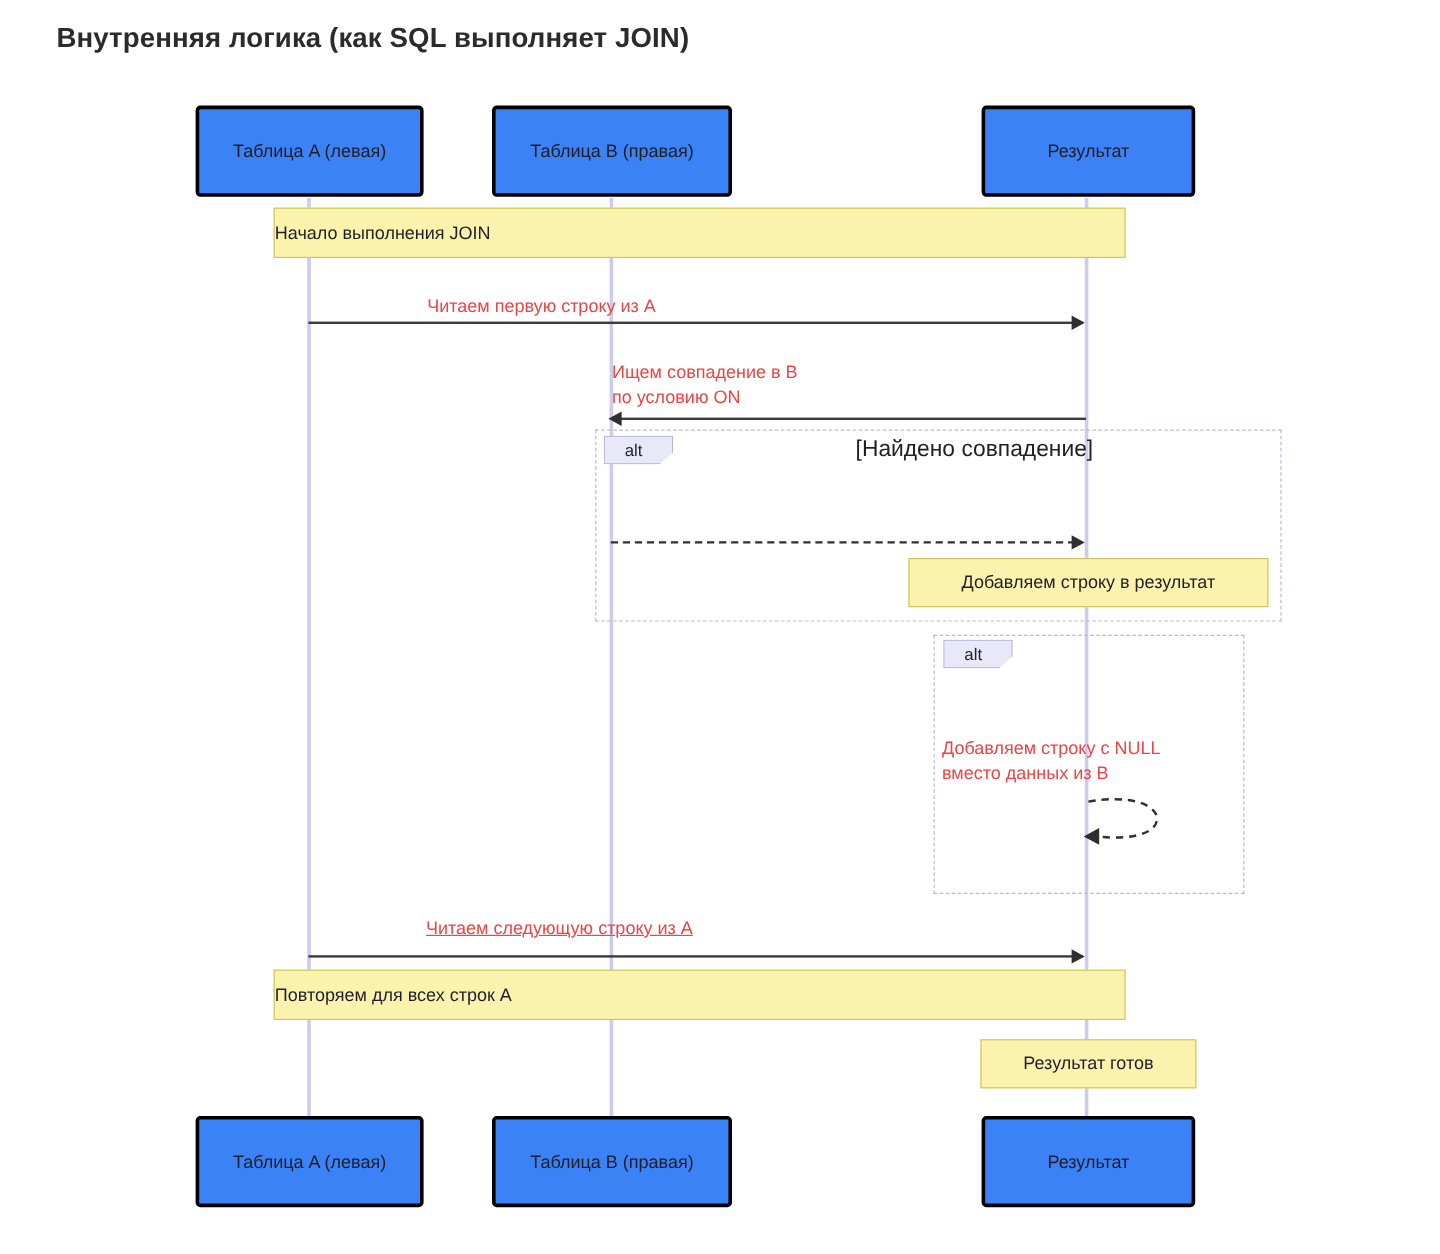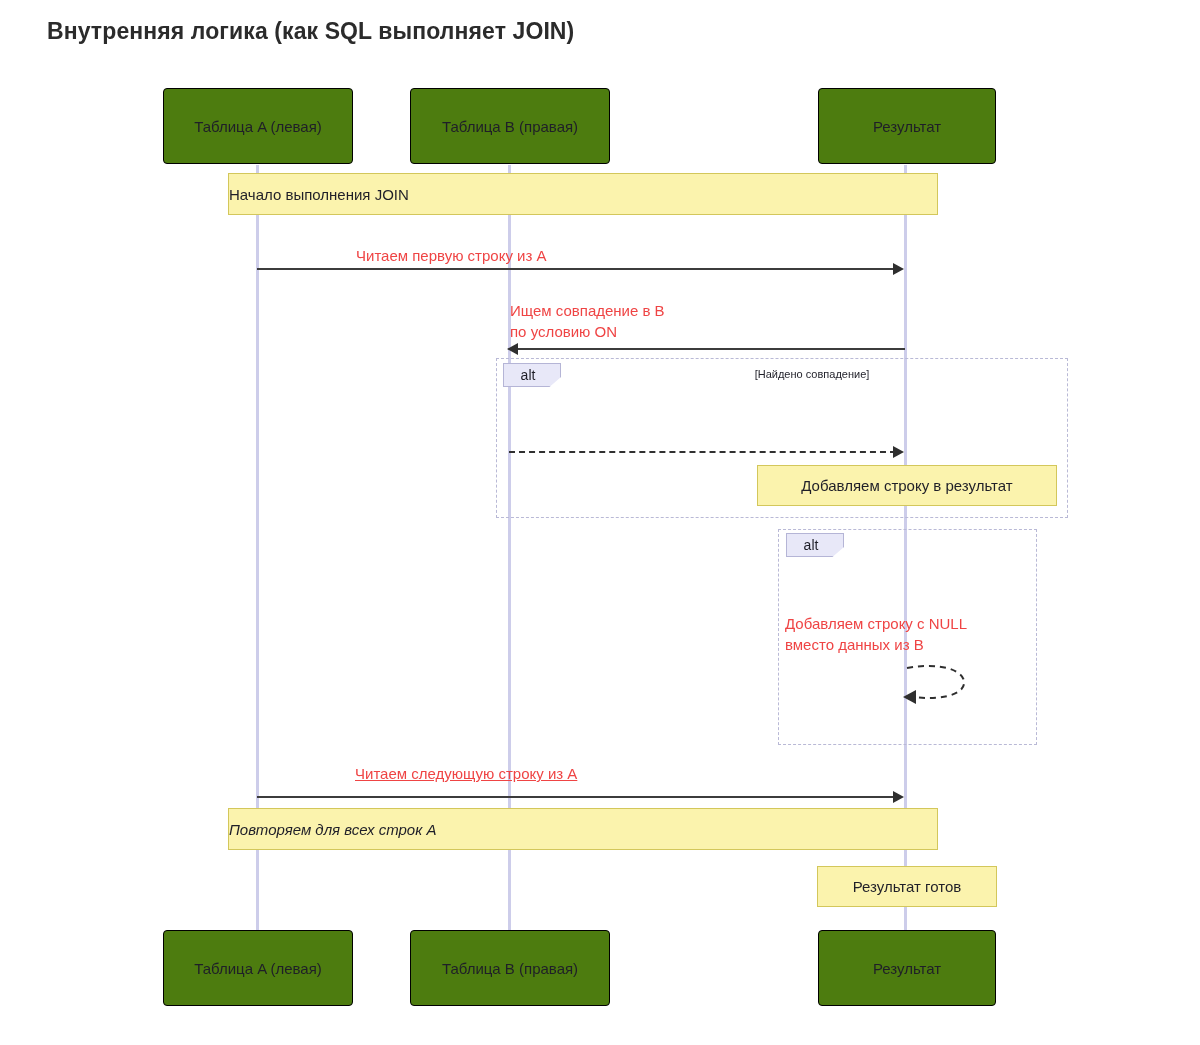--- a/index.html
+++ b/index.html
@@ -28,22 +28,22 @@
     font-size: 23px;
     font-weight: bold;
     color: #2b2b2b;
     letter-spacing: 0.1px;
     white-space: nowrap;
   }
   
   .participant {
     position: absolute;
     box-sizing: border-box;
-    background: #4d7c0f;
-    border: 1px solid #000000;
+    background: #3b82f6;
+    border: 3px solid #000000;
     border-radius: 4px;
     display: flex;
     align-items: center;
     justify-content: center;
     font-size: 15px;
     color: #1f1f28;
     text-align: center;
   }
   
   .lifeline {
@@ -123,21 +123,21 @@
     font-size: 14px;
     color: #1f1f28;
     display: flex;
     align-items: center;
     justify-content: center;
     clip-path: polygon(0 0, 100% 0, 100% 58%, 80% 100%, 0 100%);
     padding-right: 8px;
   }
   .alt-cond {
     position: absolute;
-    font-size: 11px;
+    font-size: 19px;
     color: #1f1f28;
     text-align: center;
     line-height: 21px;
     white-space: pre-line;
   }
   .self-loop {
     position: absolute;
   }
 </style>
 </head>
@@ -196,21 +196,21 @@
 вместо данных из B</div>
   <svg class="self-loop" width="90" height="50" style="left:900px; top:660px;" viewBox="0 0 90 50">
     <path d="M 7 8 C 40 2, 66 10, 64 24 C 62 36, 38 40, 14 37" fill="none" stroke="#2f2f2f" stroke-width="2" stroke-dasharray="6,5"></path>
     <polygon points="16,30 16,44 3,37" fill="#2f2f2f"></polygon>
   </svg>
 
   <div class="msg-label" style="left:355px; top:763px; width:450px;text-decoration:underline;">Читаем следующую строку из A</div>
   <div class="msg-line" style="left:257px; top:796px; width:645px;"></div>
   <div class="arrowhead right" style="left:893px; top:791px;"></div>
 
-  <div class="note-bar" style="left:228px; top:808px; width:710px; height:42px;font-style:italic;">
+  <div class="note-bar" style="left:228px; top:808px; width:710px; height:42px;">
     <span>Повторяем для всех строк A</span>
   </div>
 
   <div class="note-box" style="left:817px; top:866px; width:180px; height:41px;">
     <span>Результат готов</span>
   </div>
 
   <div class="participant" style="left:163px; top:930px; width:190px; height:76px;">
     <span>Таблица A (левая)</span>
   </div>

